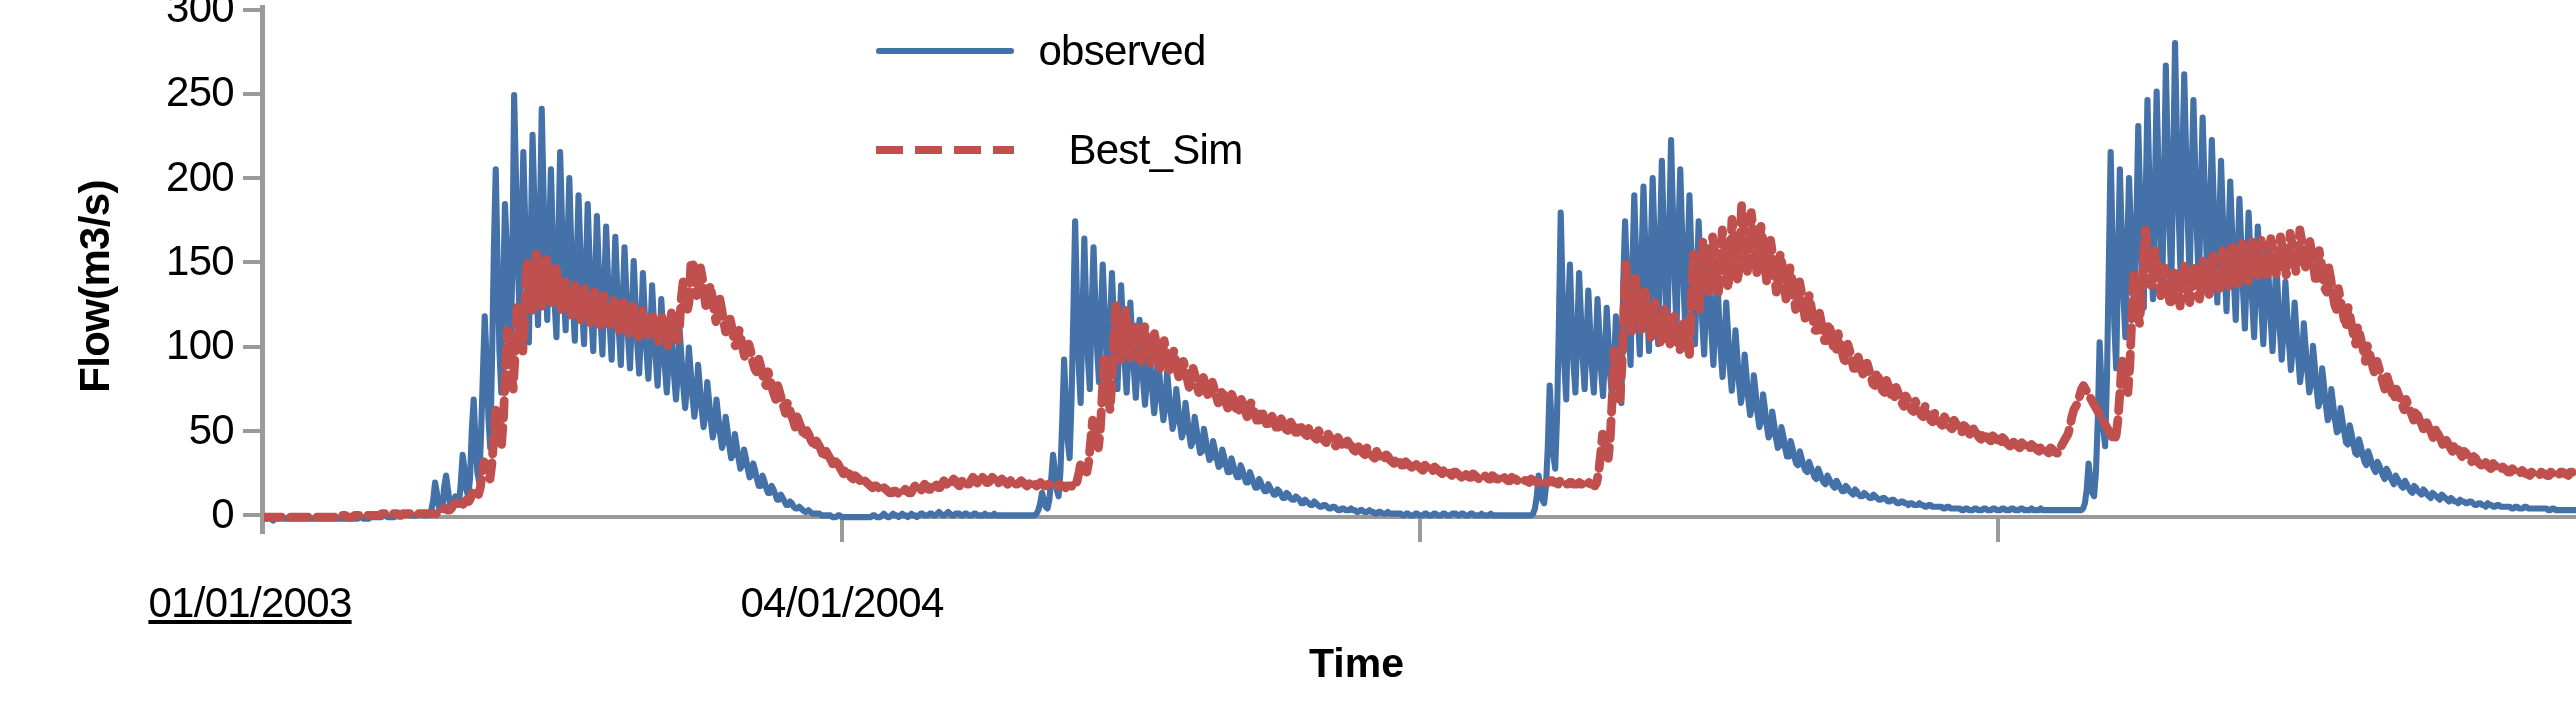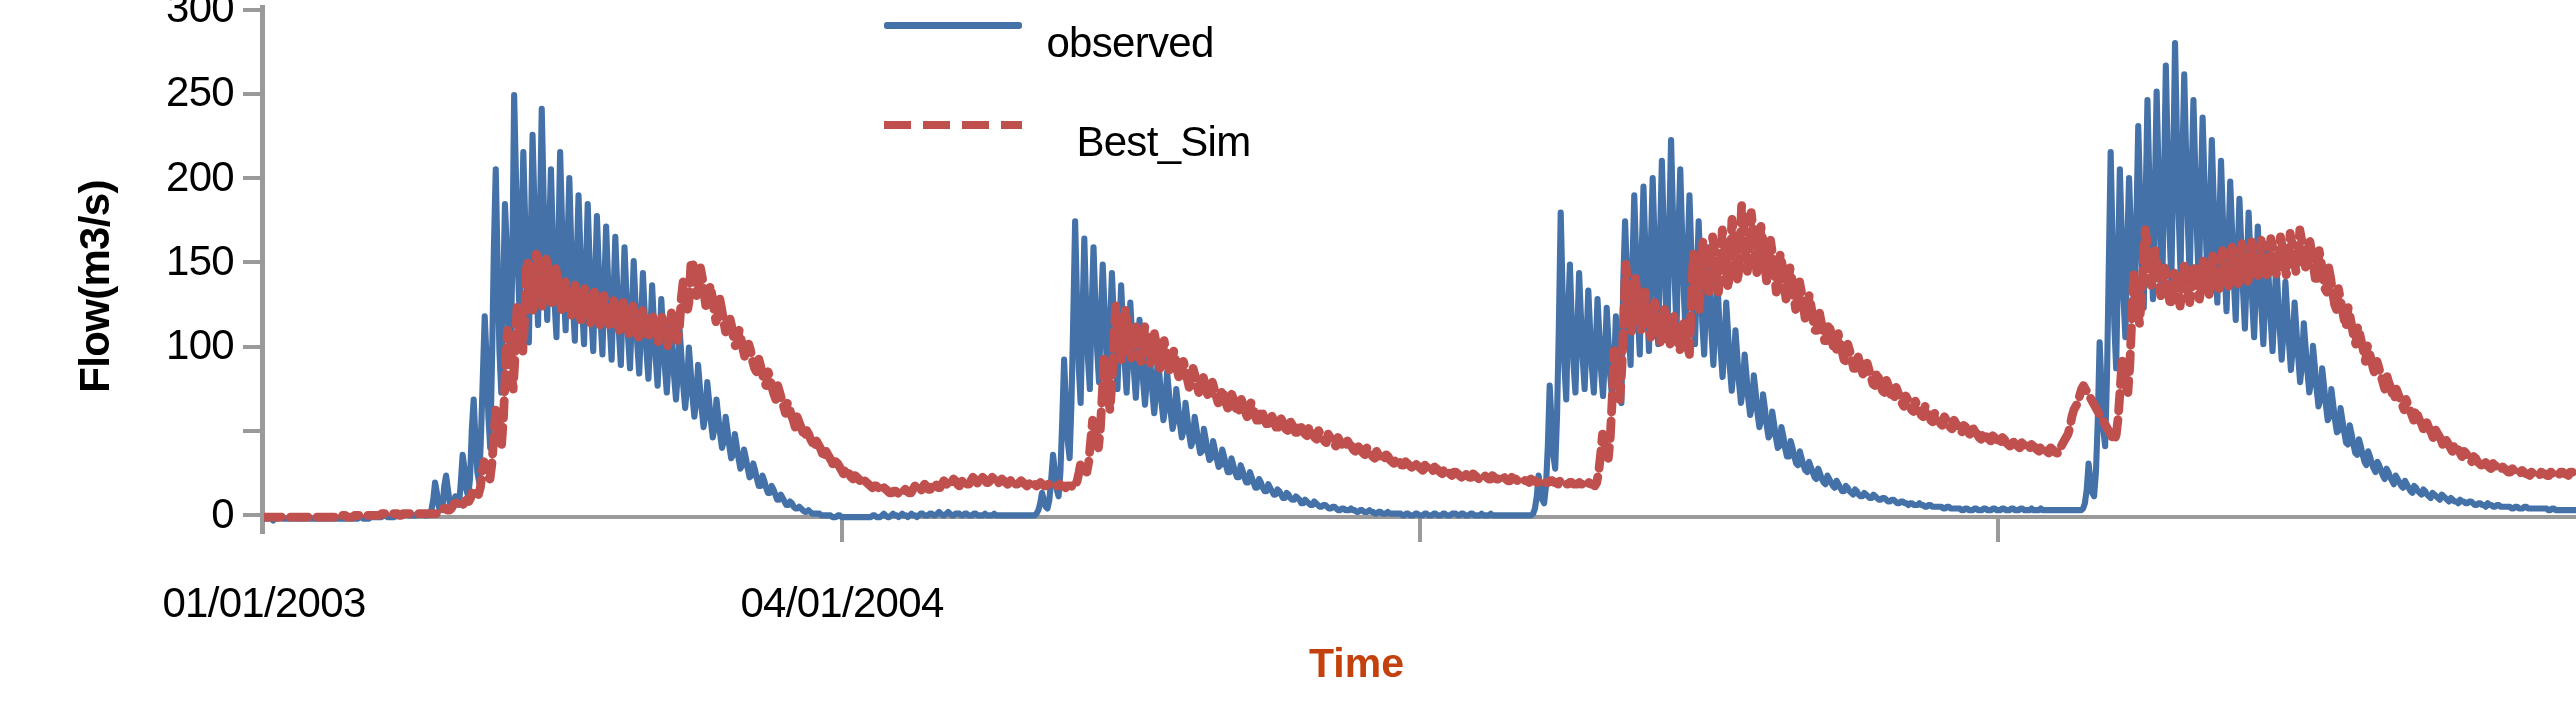--- a/index.html
+++ b/index.html
@@ -35,45 +35,46 @@
 
   
   #x-ticklabels{position:absolute;left:0;top:578px;width:2576px;height:61px;}
   #x-ticklabels .xtick{
     position:absolute;top:0;width:420px;text-align:center;
     font-size:42px;color:#000;line-height:50px;letter-spacing:-0.7px;
   }
   
   #x-axis-title{
     position:absolute;left:1153px;top:640px;width:407px;text-align:center;
-    font-size:41px;font-weight:bold;color:#c2410c;letter-spacing:0px;
+    font-size:41px;font-weight:bold;color:#000000;letter-spacing:0px;
   }
 
   
   #legend{position:absolute;left:868px;top:22px;width:515px;height:156px;}
-  .legend-row{position:absolute;left:16px;height:58px;display:flex;}
+  .legend-row{position:absolute;left:8px;height:58px;display:flex;align-items:center;}
   .legend-row.r0{top:0;}
   .legend-row.r1{top:99px;gap:30px;}
   .legend-swatch{width:138px;height:6.8px;margin-right:24.4px;flex:0 0 auto;border-radius:2.7px;}
   .legend-swatch.dashed{
     height:7.5px;background:none;border-radius:0;
     background-image:linear-gradient(to right,currentColor 0 27px,transparent 27px 39px);
     background-size:39px 7.5px;background-repeat:repeat-x;
   }
   .legend-label{font-size:42px;color:#000;line-height:42px;white-space:nowrap;letter-spacing:-0.7px;}
 </style>
 </head>
 <body>
 
 <div id="chart-root">
 
   <div id="y-axis-title">Flow(m3/s)</div>
 
   <div id="y-ticklabels">
       <div class="ytick" style="top: 493px;">0</div>
+      <div class="ytick" style="top: 409px;">50</div>
       <div class="ytick" style="top: 324px;">100</div>
       <div class="ytick" style="top: 240px;">150</div>
       <div class="ytick" style="top: 156px;">200</div>
       <div class="ytick" style="top: 71px;">250</div>
       <div class="ytick" style="top: -13px;">300</div>
     </div>
 
   <div id="axis-layer">
     <div id="y-axis-line"></div>
     <div id="x-axis-line"></div>
@@ -90,21 +91,21 @@
     </div>
 
   <div id="plot-area">
     <svg id="plot-svg" viewBox="0 0 3409 766" preserveAspectRatio="none">
       <path id="series-observed" fill="none" stroke="#4472A8" stroke-width="9" stroke-linejoin="round" stroke-linecap="round" d="M0.00 758.34L2.71 758.34L5.42 758.34L8.14 758.34L10.85 758.34L13.56 760.89L16.27 758.34L18.98 758.34L21.70 758.34L24.41 755.79L27.12 758.34L29.83 758.34L32.54 758.34L35.26 758.34L37.97 758.34L40.68 758.34L43.39 758.34L46.10 758.34L48.82 758.34L51.53 758.34L54.24 758.34L56.95 758.34L59.66 758.34L62.38 758.34L65.09 758.34L67.80 758.34L70.51 758.34L73.22 758.34L75.94 758.34L78.65 758.34L81.36 758.34L84.07 758.34L86.78 758.34L89.50 758.34L92.21 758.34L94.92 758.34L97.63 758.34L100.34 758.34L103.06 758.34L105.77 758.34L108.48 758.34L111.19 758.34L113.90 758.34L116.62 758.34L119.33 758.34L122.04 758.34L124.75 758.34L127.46 758.34L130.18 758.34L132.89 758.34L135.60 758.34L138.31 758.34L141.02 755.79L143.74 755.79L146.45 758.34L149.16 758.34L151.87 758.34L154.58 758.34L157.30 755.79L160.01 755.79L162.72 755.79L165.43 755.79L168.14 755.79L170.86 755.79L173.57 755.79L176.28 753.23L178.99 753.23L181.70 755.79L184.42 755.79L187.13 755.79L189.84 755.79L192.55 755.79L195.26 753.23L197.98 753.23L200.69 753.23L203.40 753.23L206.11 753.23L208.82 750.68L211.54 750.68L214.25 753.23L216.96 753.23L219.67 753.23L222.39 753.23L225.10 753.23L227.81 750.68L230.52 750.68L233.23 750.68L235.95 753.23L238.66 753.23L241.37 753.23L244.08 750.68L246.79 745.57L249.51 730.25L252.22 704.72L254.93 720.04L257.64 740.47L260.35 745.57L263.07 743.02L265.78 709.83L268.49 694.51L271.20 714.93L273.91 735.36L276.63 743.02L279.34 740.47L282.05 725.15L284.76 730.25L287.47 737.91L290.19 704.72L292.90 663.87L295.61 684.29L298.32 714.93L301.03 725.15L303.75 699.61L306.46 625.57L309.17 582.16L311.88 643.44L314.59 689.40L317.31 704.72L320.02 633.23L322.73 546.41L325.44 459.60L328.15 520.88L330.87 607.69L333.58 653.65L336.29 520.88L339.00 357.47L341.71 242.57L344.43 383.00L347.14 510.67L349.85 571.95L352.56 434.07L355.27 293.63L357.99 357.47L360.70 464.71L363.41 531.09L366.12 383.00L368.83 132.77L371.55 255.33L374.26 383.00L376.97 459.60L379.68 331.93L382.39 217.03L385.11 319.17L387.82 434.07L390.53 497.90L393.24 357.47L395.95 191.50L398.67 293.63L401.38 408.53L404.09 472.37L406.80 319.17L409.51 153.20L412.23 280.87L414.94 395.77L417.65 464.71L420.36 344.70L423.07 242.57L425.79 344.70L428.50 439.17L431.21 490.24L433.92 357.47L436.63 217.03L439.35 319.17L442.06 421.30L444.77 480.03L447.48 357.47L450.19 255.33L452.91 352.36L455.62 444.28L458.33 495.35L461.04 383.00L463.75 280.87L466.47 362.57L469.18 449.39L471.89 500.45L474.60 395.77L477.31 293.63L480.03 377.89L482.74 459.60L485.45 510.67L488.16 408.53L490.87 311.51L493.59 388.11L496.30 464.71L499.01 515.77L501.72 418.75L504.43 326.83L507.15 400.87L509.86 474.92L512.57 523.43L515.28 434.07L517.99 342.15L520.71 413.64L523.42 485.13L526.13 531.09L528.84 444.28L531.55 357.47L534.27 423.85L536.98 492.79L539.69 536.20L542.40 459.60L545.11 377.89L547.83 439.17L550.54 503.01L553.25 543.86L555.96 474.92L558.67 395.77L561.39 454.49L564.10 513.22L566.81 551.52L569.52 490.24L572.23 413.64L574.95 469.81L577.66 523.43L580.37 561.73L583.08 505.56L585.79 434.07L588.51 485.13L591.22 536.20L593.93 571.95L596.64 523.43L599.35 454.49L602.07 500.45L604.78 548.97L607.49 582.16L610.20 541.31L612.91 480.03L615.63 520.88L618.34 564.29L621.05 594.93L623.76 561.73L626.47 505.56L629.19 541.31L631.90 579.61L634.61 607.69L637.32 582.16L640.04 531.09L642.75 564.29L645.46 597.48L648.17 623.01L650.88 602.59L653.60 556.63L656.31 584.71L659.02 615.35L661.73 638.33L664.44 623.01L667.16 582.16L669.87 607.69L672.58 633.23L675.29 653.65L678.00 643.44L680.72 607.69L683.43 628.12L686.14 651.10L688.85 668.97L691.56 663.87L694.28 633.23L696.99 651.10L699.70 668.97L702.41 684.29L705.12 679.19L707.84 656.21L710.55 668.97L713.26 684.29L715.97 697.06L718.68 694.51L721.40 676.63L724.11 686.85L726.82 699.61L729.53 709.83L732.24 709.83L734.96 694.51L737.67 702.17L740.38 712.38L743.09 720.04L745.80 720.04L748.52 709.83L751.23 714.93L753.94 722.59L756.65 730.25L759.36 730.25L762.08 722.59L764.79 727.70L767.50 732.81L770.21 737.91L772.92 737.91L775.64 732.81L778.35 735.36L781.06 740.47L783.77 743.02L786.48 743.02L789.20 740.47L791.91 743.02L794.62 745.57L797.33 748.13L800.04 748.13L802.76 745.57L805.47 748.13L808.18 750.68L810.89 750.68L813.60 750.68L816.32 750.68L819.03 750.68L821.74 753.23L824.45 753.23L827.16 753.23L829.88 753.23L832.59 753.23L835.30 753.23L838.01 755.79L840.72 755.79L843.44 755.79L846.15 753.23L848.86 753.23L851.57 755.79L854.28 755.79L857.00 755.79L859.71 755.79L862.42 755.79L865.13 755.79L867.84 755.79L870.56 755.79L873.27 755.79L875.98 755.79L878.69 755.79L881.40 755.79L884.12 755.79L886.83 755.79L889.54 755.79L892.25 755.79L894.96 755.79L897.68 753.23L900.39 753.23L903.10 755.79L905.81 755.79L908.52 755.79L911.24 753.23L913.95 750.68L916.66 753.23L919.37 755.79L922.08 755.79L924.80 753.23L927.51 750.68L930.22 753.23L932.93 753.23L935.64 755.79L938.36 753.23L941.07 750.68L943.78 753.23L946.49 753.23L949.20 755.79L951.92 753.23L954.63 750.68L957.34 753.23L960.05 753.23L962.76 755.79L965.48 753.23L968.19 750.68L970.90 750.68L973.61 753.23L976.32 753.23L979.04 753.23L981.75 750.68L984.46 750.68L987.17 753.23L989.88 753.23L992.60 750.68L995.31 748.13L998.02 750.68L1000.73 753.23L1003.44 753.23L1006.16 750.68L1008.87 748.13L1011.58 750.68L1014.29 753.23L1017.00 753.23L1019.72 750.68L1022.43 750.68L1025.14 750.68L1027.85 753.23L1030.56 753.23L1033.28 750.68L1035.99 750.68L1038.70 753.23L1041.41 753.23L1044.12 753.23L1046.84 750.68L1049.55 750.68L1052.26 753.23L1054.97 753.23L1057.68 753.23L1060.40 753.23L1063.11 750.68L1065.82 753.23L1068.53 753.23L1071.25 753.23L1073.96 753.23L1076.67 750.68L1079.38 753.23L1082.09 753.23L1084.81 753.23L1087.52 753.23L1090.23 753.23L1092.94 753.23L1095.65 753.23L1098.37 753.23L1101.08 753.23L1103.79 753.23L1106.50 753.23L1109.21 753.23L1111.93 753.23L1114.64 753.23L1117.35 753.23L1120.06 753.23L1122.77 753.23L1125.49 753.23L1128.20 753.23L1130.91 753.23L1133.62 753.23L1136.33 753.23L1139.05 750.68L1141.76 745.57L1144.47 735.36L1147.18 720.04L1149.89 730.25L1152.61 740.47L1155.32 743.02L1158.03 730.25L1160.74 699.61L1163.45 663.87L1166.17 689.40L1168.88 714.93L1171.59 725.15L1174.30 689.40L1177.01 612.80L1179.73 523.43L1182.44 587.27L1185.15 643.44L1187.86 668.97L1190.57 587.27L1193.29 459.60L1196.00 319.17L1198.71 434.07L1201.42 536.20L1204.13 587.27L1206.85 459.60L1209.56 344.70L1212.27 446.83L1214.98 523.43L1217.69 566.84L1220.41 446.83L1223.12 357.47L1225.83 439.17L1228.54 510.67L1231.25 556.63L1233.97 459.60L1236.68 383.00L1239.39 449.39L1242.10 515.77L1244.81 561.73L1247.53 472.37L1250.24 395.77L1252.95 459.60L1255.66 523.43L1258.37 566.84L1261.09 490.24L1263.80 413.64L1266.51 472.37L1269.22 531.09L1271.93 571.95L1274.65 510.67L1277.36 439.17L1280.07 490.24L1282.78 541.31L1285.49 579.61L1288.21 531.09L1290.92 464.71L1293.63 510.67L1296.34 556.63L1299.05 589.82L1301.77 551.52L1304.48 490.24L1307.19 531.09L1309.90 571.95L1312.61 602.59L1315.33 571.95L1318.04 515.77L1320.75 551.52L1323.46 587.27L1326.17 612.80L1328.89 592.37L1331.60 541.31L1334.31 571.95L1337.02 602.59L1339.73 625.57L1342.45 612.80L1345.16 566.84L1347.87 592.37L1350.58 617.91L1353.29 638.33L1356.01 628.12L1358.72 587.27L1361.43 610.25L1364.14 633.23L1366.85 651.10L1369.57 643.44L1372.28 607.69L1374.99 625.57L1377.70 645.99L1380.41 661.31L1383.13 658.76L1385.84 625.57L1388.55 640.89L1391.26 658.76L1393.97 671.53L1396.69 668.97L1399.40 643.44L1402.11 656.21L1404.82 668.97L1407.53 681.74L1410.25 679.19L1412.96 656.21L1415.67 666.42L1418.38 679.19L1421.09 689.40L1423.81 689.40L1426.52 668.97L1429.23 679.19L1431.94 689.40L1434.65 697.06L1437.37 697.06L1440.08 679.19L1442.79 686.85L1445.50 697.06L1448.21 704.72L1450.93 704.72L1453.64 689.40L1456.35 697.06L1459.06 704.72L1461.77 712.38L1464.49 712.38L1467.20 699.61L1469.91 704.72L1472.62 712.38L1475.33 717.49L1478.05 717.49L1480.76 707.27L1483.47 712.38L1486.18 717.49L1488.89 722.59L1491.61 722.59L1494.32 714.93L1497.03 717.49L1499.74 722.59L1502.46 727.70L1505.17 727.70L1507.88 720.04L1510.59 722.59L1513.30 727.70L1516.02 730.25L1518.73 730.25L1521.44 725.15L1524.15 727.70L1526.86 730.25L1529.58 735.36L1532.29 735.36L1535.00 730.25L1537.71 732.81L1540.42 735.36L1543.14 737.91L1545.85 737.91L1548.56 732.81L1551.27 735.36L1553.98 737.91L1556.70 740.47L1559.41 740.47L1562.12 737.91L1564.83 737.91L1567.54 740.47L1570.26 743.02L1572.97 743.02L1575.68 740.47L1578.39 740.47L1581.10 743.02L1583.82 745.57L1586.53 745.57L1589.24 743.02L1591.95 743.02L1594.66 745.57L1597.38 745.57L1600.09 745.57L1602.80 743.02L1605.51 745.57L1608.22 745.57L1610.94 748.13L1613.65 748.13L1616.36 745.57L1619.07 745.57L1621.78 748.13L1624.50 748.13L1627.21 748.13L1629.92 745.57L1632.63 748.13L1635.34 748.13L1638.06 750.68L1640.77 750.68L1643.48 748.13L1646.19 748.13L1648.90 750.68L1651.62 750.68L1654.33 750.68L1657.04 748.13L1659.75 750.68L1662.46 750.68L1665.18 750.68L1667.89 750.68L1670.60 750.68L1673.31 750.68L1676.02 750.68L1678.74 753.23L1681.45 753.23L1684.16 750.68L1686.87 750.68L1689.58 753.23L1692.30 753.23L1695.01 753.23L1697.72 750.68L1700.43 750.68L1703.14 753.23L1705.86 753.23L1708.57 753.23L1711.28 750.68L1713.99 750.68L1716.70 753.23L1719.42 753.23L1722.13 753.23L1724.84 750.68L1727.55 750.68L1730.26 753.23L1732.98 753.23L1735.69 753.23L1738.40 750.68L1741.11 750.68L1743.82 753.23L1746.54 753.23L1749.25 753.23L1751.96 750.68L1754.67 750.68L1757.38 750.68L1760.10 753.23L1762.81 753.23L1765.52 750.68L1768.23 750.68L1770.94 753.23L1773.66 753.23L1776.37 753.23L1779.08 750.68L1781.79 750.68L1784.50 753.23L1787.22 753.23L1789.93 753.23L1792.64 753.23L1795.35 750.68L1798.06 753.23L1800.78 753.23L1803.49 753.23L1806.20 753.23L1808.91 750.68L1811.62 753.23L1814.34 753.23L1817.05 753.23L1819.76 753.23L1822.47 753.23L1825.18 753.23L1827.90 753.23L1830.61 753.23L1833.32 753.23L1836.03 753.23L1838.74 753.23L1841.46 753.23L1844.17 753.23L1846.88 753.23L1849.59 753.23L1852.30 753.23L1855.02 753.23L1857.73 753.23L1860.44 753.23L1863.15 753.23L1865.86 753.23L1868.58 753.23L1871.29 750.68L1874.00 743.02L1876.71 725.15L1879.42 694.51L1882.14 714.93L1884.85 730.25L1887.56 735.36L1890.27 709.83L1892.98 651.10L1895.70 561.73L1898.41 612.80L1901.12 663.87L1903.83 684.29L1906.54 607.69L1909.26 472.37L1911.97 306.40L1914.68 421.30L1917.39 531.09L1920.11 582.16L1922.82 459.60L1925.53 383.00L1928.24 464.71L1930.95 531.09L1933.67 571.95L1936.38 485.13L1939.09 395.77L1941.80 459.60L1944.51 523.43L1947.23 566.84L1949.94 497.90L1952.65 421.30L1955.36 480.03L1958.07 536.20L1960.79 571.95L1963.50 510.67L1966.21 434.07L1968.92 485.13L1971.63 541.31L1974.35 577.05L1977.06 523.43L1979.77 446.83L1982.48 497.90L1985.19 548.97L1987.91 582.16L1990.62 536.20L1993.33 459.60L1996.04 505.56L1998.75 554.07L2001.47 587.27L2004.18 408.53L2006.89 319.17L2009.60 395.77L2012.31 480.03L2015.03 531.09L2017.74 383.00L2020.45 280.87L2023.16 370.23L2025.87 459.60L2028.59 515.77L2031.30 370.23L2034.01 268.10L2036.72 357.47L2039.43 446.83L2042.15 510.67L2044.86 357.47L2047.57 255.33L2050.28 344.70L2052.99 439.17L2055.71 500.45L2058.42 344.70L2061.13 229.80L2063.84 331.93L2066.55 428.96L2069.27 495.35L2071.98 331.93L2074.69 199.16L2077.40 306.40L2080.11 408.53L2082.83 480.03L2085.54 337.04L2088.25 242.57L2090.96 337.04L2093.67 428.96L2096.39 490.24L2099.10 370.23L2101.81 280.87L2104.52 362.57L2107.23 446.83L2109.95 500.45L2112.66 408.53L2115.37 319.17L2118.08 393.21L2120.79 469.81L2123.51 515.77L2126.22 439.17L2128.93 357.47L2131.64 421.30L2134.35 485.13L2137.07 531.09L2139.78 472.37L2142.49 395.77L2145.20 454.49L2147.91 510.67L2150.63 548.97L2153.34 505.56L2156.05 439.17L2158.76 485.13L2161.47 536.20L2164.19 569.39L2166.90 536.20L2169.61 480.03L2172.32 518.33L2175.03 559.18L2177.75 587.27L2180.46 566.84L2183.17 515.77L2185.88 546.41L2188.59 582.16L2191.31 605.14L2194.02 592.37L2196.73 546.41L2199.44 571.95L2202.15 602.59L2204.87 623.01L2207.58 612.80L2210.29 574.50L2213.00 594.93L2215.71 620.46L2218.43 638.33L2221.14 633.23L2223.85 600.03L2226.56 617.91L2229.27 638.33L2231.99 653.65L2234.70 651.10L2237.41 623.01L2240.12 635.78L2242.83 653.65L2245.55 666.42L2248.26 666.42L2250.97 643.44L2253.68 653.65L2256.39 666.42L2259.11 676.63L2261.82 679.19L2264.53 658.76L2267.24 668.97L2269.95 679.19L2272.67 686.85L2275.38 689.40L2278.09 674.08L2280.80 681.74L2283.51 689.40L2286.23 697.06L2288.94 699.61L2291.65 684.29L2294.36 691.95L2297.07 699.61L2299.79 704.72L2302.50 707.27L2305.21 694.51L2307.92 699.61L2310.63 704.72L2313.35 709.83L2316.06 712.38L2318.77 702.17L2321.48 707.27L2324.19 712.38L2326.91 717.49L2329.62 717.49L2332.33 709.83L2335.04 712.38L2337.75 717.49L2340.47 720.04L2343.18 722.59L2345.89 714.93L2348.60 717.49L2351.32 722.59L2354.03 725.15L2356.74 725.15L2359.45 720.04L2362.16 722.59L2364.88 725.15L2367.59 727.70L2370.30 727.70L2373.01 722.59L2375.72 725.15L2378.44 727.70L2381.15 730.25L2383.86 730.25L2386.57 727.70L2389.28 727.70L2392.00 730.25L2394.71 732.81L2397.42 732.81L2400.13 730.25L2402.84 730.25L2405.56 732.81L2408.27 735.36L2410.98 735.36L2413.69 732.81L2416.40 732.81L2419.12 735.36L2421.83 735.36L2424.54 737.91L2427.25 735.36L2429.96 735.36L2432.68 737.91L2435.39 737.91L2438.10 737.91L2440.81 735.36L2443.52 737.91L2446.24 737.91L2448.95 740.47L2451.66 740.47L2454.37 737.91L2457.08 737.91L2459.80 740.47L2462.51 740.47L2465.22 740.47L2467.93 740.47L2470.64 740.47L2473.36 740.47L2476.07 743.02L2478.78 743.02L2481.49 740.47L2484.20 740.47L2486.92 743.02L2489.63 743.02L2492.34 743.02L2495.05 743.02L2497.76 743.02L2500.48 743.02L2503.19 745.57L2505.90 745.57L2508.61 743.02L2511.32 743.02L2514.04 745.57L2516.75 745.57L2519.46 745.57L2522.17 743.02L2524.88 743.02L2527.60 745.57L2530.31 745.57L2533.02 745.57L2535.73 743.02L2538.44 743.02L2541.16 745.57L2543.87 745.57L2546.58 745.57L2549.29 743.02L2552.00 743.02L2554.72 745.57L2557.43 745.57L2560.14 745.57L2562.85 743.02L2565.56 743.02L2568.28 745.57L2570.99 745.57L2573.70 745.57L2576.41 743.02L2579.12 743.02L2581.84 745.57L2584.55 745.57L2587.26 745.57L2589.97 743.02L2592.68 743.02L2595.40 745.57L2598.11 745.57L2600.82 745.57L2603.53 745.57L2606.24 743.02L2608.96 745.57L2611.67 745.57L2614.38 745.57L2617.09 745.57L2619.80 743.02L2622.52 745.57L2625.23 745.57L2627.94 745.57L2630.65 745.57L2633.36 745.57L2636.08 745.57L2638.79 745.57L2641.50 745.57L2644.21 745.57L2646.92 745.57L2649.64 745.57L2652.35 745.57L2655.06 745.57L2657.77 745.57L2660.48 745.57L2663.20 745.57L2665.91 745.57L2668.62 745.57L2671.33 745.57L2674.04 745.57L2676.76 745.57L2679.47 745.57L2682.18 743.02L2684.89 735.36L2687.60 714.93L2690.32 676.63L2693.03 702.17L2695.74 720.04L2698.45 725.15L2701.16 689.40L2703.88 612.80L2706.59 497.90L2709.30 561.73L2712.01 625.57L2714.72 651.10L2717.44 548.97L2720.15 383.00L2722.86 217.03L2725.57 344.70L2728.28 472.37L2731.00 536.20L2733.71 383.00L2736.42 242.57L2739.13 337.04L2741.84 434.07L2744.56 490.24L2747.27 357.47L2749.98 255.33L2752.69 331.93L2755.40 408.53L2758.12 459.60L2760.83 319.17L2763.54 178.73L2766.25 280.87L2768.96 383.00L2771.68 446.83L2774.39 293.63L2777.10 140.43L2779.81 255.33L2782.53 362.57L2785.24 434.07L2787.95 280.87L2790.66 127.67L2793.37 242.57L2796.09 352.36L2798.80 423.85L2801.51 268.10L2804.22 89.37L2806.93 217.03L2809.65 331.93L2812.36 408.53L2815.07 242.57L2817.78 56.17L2820.49 191.50L2823.21 311.51L2825.92 395.77L2828.63 229.80L2831.34 102.13L2834.05 217.03L2836.77 326.83L2839.48 403.43L2842.19 255.33L2844.90 140.43L2847.61 242.57L2850.33 344.70L2853.04 413.64L2855.75 280.87L2858.46 165.97L2861.17 260.44L2863.89 357.47L2866.60 423.85L2869.31 306.40L2872.02 199.16L2874.73 285.97L2877.45 377.89L2880.16 439.17L2882.87 331.93L2885.58 229.80L2888.29 311.51L2891.01 393.21L2893.72 451.94L2896.43 357.47L2899.14 260.44L2901.85 331.93L2904.57 408.53L2907.28 464.71L2909.99 377.89L2912.70 285.97L2915.41 352.36L2918.13 423.85L2920.84 477.47L2923.55 395.77L2926.26 306.40L2928.97 370.23L2931.69 439.17L2934.40 490.24L2937.11 413.64L2939.82 326.83L2942.53 388.11L2945.25 449.39L2947.96 500.45L2950.67 434.07L2953.38 352.36L2956.09 408.53L2958.81 464.71L2961.52 510.67L2964.23 454.49L2966.94 377.89L2969.65 428.96L2972.37 480.03L2975.08 523.43L2977.79 480.03L2980.50 408.53L2983.21 454.49L2985.93 500.45L2988.64 538.75L2991.35 505.56L2994.06 439.17L2996.77 480.03L2999.49 520.88L3002.20 556.63L3004.91 531.09L3007.62 469.81L3010.33 505.56L3013.05 541.31L3015.76 571.95L3018.47 556.63L3021.18 503.01L3023.89 533.65L3026.61 566.84L3029.32 592.37L3032.03 582.16L3034.74 536.20L3037.45 561.73L3040.17 589.82L3042.88 612.80L3045.59 607.69L3048.30 566.84L3051.01 589.82L3053.73 612.80L3056.44 630.67L3059.15 628.12L3061.86 594.93L3064.57 612.80L3067.29 630.67L3070.00 645.99L3072.71 648.55L3075.42 620.46L3078.13 633.23L3080.85 648.55L3083.56 661.31L3086.27 663.87L3088.98 640.89L3091.69 651.10L3094.41 663.87L3097.12 674.08L3099.83 679.19L3102.54 658.76L3105.25 666.42L3107.97 676.63L3110.68 684.29L3113.39 689.40L3116.10 674.08L3118.81 679.19L3121.53 686.85L3124.24 694.51L3126.95 699.61L3129.66 684.29L3132.37 689.40L3135.09 697.06L3137.80 702.17L3140.51 707.27L3143.22 694.51L3145.93 699.61L3148.65 704.72L3151.36 709.83L3154.07 712.38L3156.78 702.17L3159.49 707.27L3162.21 712.38L3164.92 717.49L3167.63 720.04L3170.34 709.83L3173.05 712.38L3175.77 717.49L3178.48 720.04L3181.19 722.59L3183.90 714.93L3186.61 717.49L3189.33 722.59L3192.04 725.15L3194.75 727.70L3197.46 720.04L3200.18 722.59L3202.89 725.15L3205.60 727.70L3208.31 730.25L3211.02 722.59L3213.74 725.15L3216.45 727.70L3219.16 730.25L3221.87 732.81L3224.58 727.70L3227.30 730.25L3230.01 732.81L3232.72 732.81L3235.43 735.36L3238.14 730.25L3240.86 732.81L3243.57 732.81L3246.28 735.36L3248.99 735.36L3251.70 732.81L3254.42 732.81L3257.13 735.36L3259.84 737.91L3262.55 737.91L3265.26 735.36L3267.98 735.36L3270.69 737.91L3273.40 737.91L3276.11 740.47L3278.82 735.36L3281.54 737.91L3284.25 737.91L3286.96 740.47L3289.67 740.47L3292.38 737.91L3295.10 737.91L3297.81 740.47L3300.52 740.47L3303.23 740.47L3305.94 740.47L3308.66 740.47L3311.37 740.47L3314.08 743.02L3316.79 743.02L3319.50 740.47L3322.22 740.47L3324.93 743.02L3327.64 743.02L3330.35 743.02L3333.06 740.47L3335.78 740.47L3338.49 743.02L3341.20 743.02L3343.91 743.02L3346.62 743.02L3349.34 743.02L3352.05 743.02L3354.76 743.02L3357.47 743.02L3360.18 743.02L3362.90 743.02L3365.61 743.02L3368.32 745.57L3371.03 745.57L3373.74 743.02L3376.46 743.02L3379.17 745.57L3381.88 745.57L3384.59 745.57L3387.30 745.57L3390.02 745.57L3392.73 745.57L3395.44 745.57L3398.15 745.57L3400.86 745.57L3403.58 745.57L3406.29 745.57L3409.00 745.57"></path>
       <path id="series-bestsim" fill="none" stroke="#C0504D" stroke-width="13" stroke-linejoin="round" stroke-linecap="round" stroke-dasharray="26 13" d="M0.00 755.79L2.85 755.79L5.70 755.79L8.54 755.79L11.39 755.79L14.24 755.79L17.09 755.79L19.94 755.79L22.78 755.79L25.63 755.79L28.48 755.79L31.33 755.79L34.18 755.79L37.02 755.79L39.87 755.79L42.72 755.79L45.57 755.79L48.42 755.79L51.26 755.79L54.11 755.79L56.96 755.79L59.81 755.79L62.65 755.79L65.50 755.79L68.35 755.79L71.20 755.79L74.05 755.79L76.89 755.79L79.74 755.79L82.59 755.79L85.44 755.79L88.29 755.79L91.13 755.79L93.98 755.79L96.83 755.79L99.68 755.79L102.53 755.79L105.37 755.79L108.22 755.79L111.07 755.79L113.92 753.23L116.77 753.23L119.61 753.23L122.46 755.79L125.31 755.79L128.16 755.79L131.01 755.79L133.85 753.23L136.70 753.23L139.55 753.23L142.40 753.23L145.25 753.23L148.09 753.23L150.94 753.23L153.79 753.23L156.64 753.23L159.49 753.23L162.33 753.23L165.18 753.23L168.03 753.23L170.88 753.23L173.73 750.68L176.57 750.68L179.42 750.68L182.27 750.68L185.12 750.68L187.96 750.68L190.81 750.68L193.66 750.68L196.51 750.68L199.36 753.23L202.20 753.23L205.05 750.68L207.90 750.68L210.75 750.68L213.60 750.68L216.44 750.68L219.29 750.68L222.14 750.68L224.99 750.68L227.84 750.68L230.68 750.68L233.53 750.68L236.38 750.68L239.23 750.68L242.08 750.68L244.92 750.68L247.77 750.68L250.62 750.68L253.47 750.68L256.32 750.68L259.16 748.13L262.01 745.57L264.86 743.02L267.71 743.02L270.56 745.57L273.40 745.57L276.25 743.02L279.10 737.91L281.95 735.36L284.80 735.36L287.64 737.91L290.49 740.47L293.34 737.91L296.19 732.81L299.04 730.25L301.88 732.81L304.73 727.70L307.58 717.49L310.43 714.93L313.27 720.04L316.12 722.59L318.97 712.38L321.82 689.40L324.67 674.08L327.51 681.74L330.36 694.51L333.21 699.61L336.06 676.63L338.91 638.33L341.75 597.48L344.60 607.69L347.45 633.23L350.30 648.55L353.15 607.69L355.99 541.31L358.84 480.03L361.69 500.45L364.54 541.31L367.39 566.84L370.23 515.77L373.08 444.28L375.93 444.28L378.78 480.03L381.63 510.67L384.47 459.60L387.32 377.89L390.17 383.00L393.02 423.85L395.87 454.49L398.71 418.75L401.56 367.68L404.41 383.00L407.26 418.75L410.11 444.28L412.95 413.64L415.80 372.79L418.65 388.11L421.50 418.75L424.35 439.17L427.19 418.75L430.04 388.11L432.89 403.43L435.74 428.96L438.58 449.39L441.43 434.07L444.28 408.53L447.13 423.85L449.98 444.28L452.82 459.60L455.67 439.17L458.52 413.64L461.37 428.96L464.22 449.39L467.06 464.71L469.91 444.28L472.76 418.75L475.61 434.07L478.46 454.49L481.30 469.81L484.15 449.39L487.00 423.85L489.85 439.17L492.70 459.60L495.54 472.37L498.39 454.49L501.24 428.96L504.09 444.28L506.94 462.15L509.78 477.47L512.63 459.60L515.48 434.07L518.33 449.39L521.18 467.26L524.02 480.03L526.87 464.71L529.72 439.17L532.57 454.49L535.42 469.81L538.26 485.13L541.11 469.81L543.96 444.28L546.81 459.60L549.65 474.92L552.50 490.24L555.35 474.92L558.20 449.39L561.05 464.71L563.89 480.03L566.74 492.79L569.59 480.03L572.44 454.49L575.29 469.81L578.13 485.13L580.98 497.90L583.83 485.13L586.68 459.60L589.53 474.92L592.37 490.24L595.22 503.01L598.07 485.13L600.92 454.49L603.77 464.71L606.61 480.03L609.46 495.35L612.31 480.03L615.16 434.07L618.01 408.53L620.85 428.96L623.70 454.49L626.55 439.17L629.40 383.00L632.25 377.89L635.09 403.43L637.94 428.96L640.79 418.75L643.64 388.11L646.49 403.43L649.33 428.96L652.18 449.39L655.03 439.17L657.88 413.64L660.73 428.96L663.57 449.39L666.42 467.26L669.27 459.60L672.12 434.07L674.96 449.39L677.81 467.26L680.66 482.58L683.51 480.03L686.36 459.60L689.20 472.37L692.05 490.24L694.90 503.01L697.75 500.45L700.60 480.03L703.44 492.79L706.29 508.11L709.14 520.88L711.99 520.88L714.84 500.45L717.68 510.67L720.53 525.99L723.38 536.20L726.23 541.31L729.08 520.88L731.92 531.09L734.77 543.86L737.62 556.63L740.47 561.73L743.32 541.31L746.16 551.52L749.01 564.29L751.86 574.50L754.71 582.16L757.56 561.73L760.40 571.95L763.25 582.16L766.10 592.37L768.95 602.59L771.80 587.27L774.64 594.93L777.49 605.14L780.34 612.80L783.19 623.01L786.04 607.69L788.88 615.35L791.73 623.01L794.58 630.67L797.43 638.33L800.27 628.12L803.12 633.23L805.97 640.89L808.82 645.99L811.67 653.65L814.51 643.44L817.36 648.55L820.21 653.65L823.06 661.31L825.91 668.97L828.75 658.76L831.60 663.87L834.45 668.97L837.30 674.08L840.15 681.74L842.99 674.08L845.84 676.63L848.69 681.74L851.54 686.85L854.39 691.95L857.23 684.29L860.08 689.40L862.93 691.95L865.78 697.06L868.63 699.61L871.47 694.51L874.32 697.06L877.17 699.61L880.02 704.72L882.87 707.27L885.71 702.17L888.56 704.72L891.41 707.27L894.26 709.83L897.11 712.38L899.95 709.83L902.80 709.83L905.65 712.38L908.50 714.93L911.35 717.49L914.19 712.38L917.04 714.93L919.89 717.49L922.74 720.04L925.58 720.04L928.43 717.49L931.28 717.49L934.13 720.04L936.98 722.59L939.82 722.59L942.67 717.49L945.52 714.93L948.37 717.49L951.22 720.04L954.06 720.04L956.91 714.93L959.76 709.83L962.61 712.38L965.46 717.49L968.30 717.49L971.15 712.38L974.00 707.27L976.85 709.83L979.70 714.93L982.54 714.93L985.39 709.83L988.24 704.72L991.09 707.27L993.94 712.38L996.78 712.38L999.63 707.27L1002.48 702.17L1005.33 704.72L1008.18 709.83L1011.02 709.83L1013.87 704.72L1016.72 699.61L1019.57 702.17L1022.42 707.27L1025.26 709.83L1028.11 704.72L1030.96 699.61L1033.81 702.17L1036.65 707.27L1039.50 707.27L1042.35 702.17L1045.20 697.06L1048.05 699.61L1050.89 704.72L1053.74 707.27L1056.59 702.17L1059.44 697.06L1062.29 699.61L1065.13 704.72L1067.98 704.72L1070.83 702.17L1073.68 697.06L1076.53 699.61L1079.37 704.72L1082.22 707.27L1085.07 702.17L1087.92 699.61L1090.77 702.17L1093.61 704.72L1096.46 707.27L1099.31 704.72L1102.16 699.61L1105.01 702.17L1107.85 707.27L1110.70 707.27L1113.55 704.72L1116.40 702.17L1119.25 704.72L1122.09 707.27L1124.94 709.83L1127.79 707.27L1130.64 702.17L1133.49 704.72L1136.33 707.27L1139.18 709.83L1142.03 707.27L1144.88 704.72L1147.73 707.27L1150.57 709.83L1153.42 709.83L1156.27 707.27L1159.12 707.27L1161.96 707.27L1164.81 709.83L1167.66 709.83L1170.51 709.83L1173.36 707.27L1176.20 709.83L1179.05 709.83L1181.90 712.38L1184.75 709.83L1187.60 709.83L1190.44 709.83L1193.29 712.38L1196.14 709.83L1198.99 702.17L1201.84 689.40L1204.68 674.08L1207.53 679.19L1210.38 686.85L1213.23 689.40L1216.08 674.08L1218.92 643.44L1221.77 612.80L1224.62 623.01L1227.47 643.44L1230.32 653.65L1233.16 625.57L1236.01 574.50L1238.86 520.88L1241.71 541.31L1244.56 577.05L1247.40 597.48L1250.25 556.63L1253.10 495.35L1255.95 444.28L1258.80 464.71L1261.64 500.45L1264.49 525.99L1267.34 490.24L1270.19 449.39L1273.04 469.81L1275.88 500.45L1278.73 520.88L1281.58 500.45L1284.43 469.81L1287.27 485.13L1290.12 510.67L1292.97 525.99L1295.82 505.56L1298.67 474.92L1301.51 490.24L1304.36 513.22L1307.21 528.54L1310.06 510.67L1312.91 485.13L1315.75 500.45L1318.60 520.88L1321.45 536.20L1324.30 520.88L1327.15 495.35L1329.99 510.67L1332.84 528.54L1335.69 543.86L1338.54 531.09L1341.39 510.67L1344.23 523.43L1347.08 541.31L1349.93 554.07L1352.78 546.41L1355.63 525.99L1358.47 536.20L1361.32 551.52L1364.17 564.29L1367.02 556.63L1369.87 536.20L1372.71 546.41L1375.56 561.73L1378.41 571.95L1381.26 566.84L1384.11 546.41L1386.95 556.63L1389.80 569.39L1392.65 579.61L1395.50 577.05L1398.35 556.63L1401.19 566.84L1404.04 577.05L1406.89 587.27L1409.74 584.71L1412.58 566.84L1415.43 577.05L1418.28 587.27L1421.13 594.93L1423.98 592.37L1426.82 574.50L1429.67 582.16L1432.52 592.37L1435.37 602.59L1438.22 597.48L1441.06 582.16L1443.91 589.82L1446.76 600.03L1449.61 607.69L1452.46 605.14L1455.30 587.27L1458.15 594.93L1461.00 605.14L1463.85 612.80L1466.70 612.80L1469.54 597.48L1472.39 602.59L1475.24 610.25L1478.09 617.91L1480.94 617.91L1483.78 602.59L1486.63 607.69L1489.48 615.35L1492.33 623.01L1495.18 623.01L1498.02 607.69L1500.87 612.80L1503.72 620.46L1506.57 625.57L1509.42 628.12L1512.26 612.80L1515.11 617.91L1517.96 623.01L1520.81 630.67L1523.65 630.67L1526.50 617.91L1529.35 623.01L1532.20 628.12L1535.05 633.23L1537.89 635.78L1540.74 623.01L1543.59 628.12L1546.44 633.23L1549.29 638.33L1552.13 640.89L1554.98 628.12L1557.83 633.23L1560.68 638.33L1563.53 643.44L1566.37 645.99L1569.22 633.23L1572.07 638.33L1574.92 643.44L1577.77 648.55L1580.61 651.10L1583.46 638.33L1586.31 643.44L1589.16 648.55L1592.01 651.10L1594.85 653.65L1597.70 643.44L1600.55 648.55L1603.40 651.10L1606.25 656.21L1609.09 658.76L1611.94 648.55L1614.79 653.65L1617.64 656.21L1620.49 661.31L1623.33 663.87L1626.18 653.65L1629.03 658.76L1631.88 661.31L1634.73 666.42L1637.57 668.97L1640.42 658.76L1643.27 663.87L1646.12 666.42L1648.96 671.53L1651.81 671.53L1654.66 663.87L1657.51 666.42L1660.36 671.53L1663.20 674.08L1666.05 676.63L1668.90 668.97L1671.75 671.53L1674.60 674.08L1677.44 679.19L1680.29 679.19L1683.14 674.08L1685.99 676.63L1688.84 679.19L1691.68 681.74L1694.53 684.29L1697.38 676.63L1700.23 679.19L1703.08 681.74L1705.92 684.29L1708.77 686.85L1711.62 679.19L1714.47 681.74L1717.32 684.29L1720.16 686.85L1723.01 689.40L1725.86 681.74L1728.71 684.29L1731.56 686.85L1734.40 689.40L1737.25 691.95L1740.10 684.29L1742.95 686.85L1745.80 689.40L1748.64 691.95L1751.49 694.51L1754.34 689.40L1757.19 689.40L1760.04 691.95L1762.88 694.51L1765.73 697.06L1768.58 689.40L1771.43 691.95L1774.27 694.51L1777.12 697.06L1779.97 697.06L1782.82 691.95L1785.67 694.51L1788.51 697.06L1791.36 699.61L1794.21 699.61L1797.06 694.51L1799.91 694.51L1802.75 697.06L1805.60 699.61L1808.45 699.61L1811.30 694.51L1814.15 697.06L1816.99 699.61L1819.84 699.61L1822.69 702.17L1825.54 697.06L1828.39 697.06L1831.23 699.61L1834.08 702.17L1836.93 702.17L1839.78 697.06L1842.63 699.61L1845.47 699.61L1848.32 702.17L1851.17 702.17L1854.02 699.61L1856.87 699.61L1859.71 702.17L1862.56 702.17L1865.41 704.72L1868.26 699.61L1871.11 702.17L1873.95 702.17L1876.80 704.72L1879.65 704.72L1882.50 702.17L1885.35 702.17L1888.19 704.72L1891.04 704.72L1893.89 704.72L1896.74 702.17L1899.58 702.17L1902.43 704.72L1905.28 704.72L1908.13 707.27L1910.98 702.17L1913.82 704.72L1916.67 704.72L1919.52 707.27L1922.37 707.27L1925.22 704.72L1928.06 704.72L1930.91 707.27L1933.76 707.27L1936.61 707.27L1939.46 704.72L1942.30 707.27L1945.15 707.27L1948.00 707.27L1950.85 709.83L1953.70 704.72L1956.54 707.27L1959.39 707.27L1962.24 709.83L1965.09 704.72L1967.94 689.40L1970.78 663.87L1973.63 633.23L1976.48 648.55L1979.33 663.87L1982.18 668.97L1985.02 638.33L1987.87 582.16L1990.72 510.67L1993.57 531.09L1996.42 561.73L1999.26 582.16L2002.11 536.20L2004.96 459.60L2007.81 383.00L2010.65 408.53L2013.50 454.49L2016.35 485.13L2019.20 444.28L2022.05 403.43L2024.89 428.96L2027.74 459.60L2030.59 480.03L2033.44 454.49L2036.29 423.85L2039.13 444.28L2041.98 469.81L2044.83 490.24L2047.68 469.81L2050.53 439.17L2053.37 459.60L2056.22 480.03L2059.07 497.90L2061.92 480.03L2064.77 449.39L2067.61 464.71L2070.46 485.13L2073.31 500.45L2076.16 485.13L2079.01 459.60L2081.85 474.92L2084.70 495.35L2087.55 510.67L2090.40 495.35L2093.25 469.81L2096.09 485.13L2098.94 503.01L2101.79 515.77L2104.64 434.07L2107.49 367.68L2110.33 388.11L2113.18 423.85L2116.03 449.39L2118.88 408.53L2121.73 347.25L2124.57 367.68L2127.42 403.43L2130.27 428.96L2133.12 403.43L2135.96 342.15L2138.81 362.57L2141.66 398.32L2144.51 423.85L2147.36 393.21L2150.20 331.93L2153.05 352.36L2155.90 388.11L2158.75 418.75L2161.60 383.00L2164.44 316.61L2167.29 342.15L2170.14 377.89L2172.99 408.53L2175.84 372.79L2178.68 296.19L2181.53 321.72L2184.38 362.57L2187.23 393.21L2190.08 362.57L2192.92 306.40L2195.77 331.93L2198.62 367.68L2201.47 398.32L2204.32 377.89L2207.16 326.83L2210.01 347.25L2212.86 383.00L2215.71 408.53L2218.56 393.21L2221.40 347.25L2224.25 367.68L2227.10 398.32L2229.95 423.85L2232.80 408.53L2235.64 367.68L2238.49 383.00L2241.34 413.64L2244.19 434.07L2247.04 423.85L2249.88 388.11L2252.73 403.43L2255.58 428.96L2258.43 449.39L2261.27 444.28L2264.12 408.53L2266.97 423.85L2269.82 444.28L2272.67 464.71L2275.51 459.60L2278.36 428.96L2281.21 444.28L2284.06 464.71L2286.91 480.03L2289.75 480.03L2292.60 449.39L2295.45 464.71L2298.30 480.03L2301.15 495.35L2303.99 495.35L2306.84 469.81L2309.69 480.03L2312.54 497.90L2315.39 510.67L2318.23 510.67L2321.08 485.13L2323.93 497.90L2326.78 510.67L2329.63 523.43L2332.47 525.99L2335.32 500.45L2338.17 510.67L2341.02 523.43L2343.87 536.20L2346.71 536.20L2349.56 515.77L2352.41 525.99L2355.26 536.20L2358.11 546.41L2360.95 548.97L2363.80 528.54L2366.65 538.75L2369.50 548.97L2372.35 559.18L2375.19 561.73L2378.04 541.31L2380.89 551.52L2383.74 561.73L2386.58 569.39L2389.43 571.95L2392.28 554.07L2395.13 561.73L2397.98 571.95L2400.82 579.61L2403.67 582.16L2406.52 564.29L2409.37 571.95L2412.22 579.61L2415.06 587.27L2417.91 592.37L2420.76 577.05L2423.61 582.16L2426.46 589.82L2429.30 597.48L2432.15 600.03L2435.00 584.71L2437.85 592.37L2440.70 597.48L2443.54 605.14L2446.39 607.69L2449.24 592.37L2452.09 600.03L2454.94 605.14L2457.78 612.80L2460.63 615.35L2463.48 602.59L2466.33 607.69L2469.18 612.80L2472.02 617.91L2474.87 620.46L2477.72 607.69L2480.57 612.80L2483.42 617.91L2486.26 623.01L2489.11 625.57L2491.96 612.80L2494.81 617.91L2497.65 623.01L2500.50 628.12L2503.35 630.67L2506.20 620.46L2509.05 623.01L2511.89 628.12L2514.74 633.23L2517.59 635.78L2520.44 625.57L2523.29 630.67L2526.13 633.23L2528.98 638.33L2531.83 640.89L2534.68 630.67L2537.53 633.23L2540.37 638.33L2543.22 640.89L2546.07 643.44L2548.92 635.78L2551.77 638.33L2554.61 640.89L2557.46 645.99L2560.31 648.55L2563.16 638.33L2566.01 640.89L2568.85 645.99L2571.70 648.55L2574.55 651.10L2577.40 640.89L2580.25 645.99L2583.09 648.55L2585.94 651.10L2588.79 653.65L2591.64 645.99L2594.49 648.55L2597.33 651.10L2600.18 653.65L2603.03 656.21L2605.88 648.55L2608.73 651.10L2611.57 653.65L2614.42 656.21L2617.27 658.76L2620.12 651.10L2622.96 653.65L2625.81 656.21L2628.66 658.76L2631.51 661.31L2634.36 653.65L2637.20 656.21L2640.05 658.76L2642.90 661.31L2645.75 661.31L2648.60 653.65L2651.44 648.55L2654.29 643.44L2657.14 638.33L2659.99 633.23L2662.84 623.01L2665.68 607.69L2668.53 597.48L2671.38 592.37L2674.23 587.27L2677.08 577.05L2679.92 566.84L2682.77 561.73L2685.62 566.84L2688.47 571.95L2691.32 577.05L2694.16 582.16L2697.01 587.27L2699.86 592.37L2702.71 597.48L2705.56 602.59L2708.40 607.69L2711.25 612.80L2714.10 617.91L2716.95 623.01L2719.80 628.12L2722.64 633.23L2725.49 638.33L2728.34 643.44L2731.19 633.23L2734.04 607.69L2736.88 566.84L2739.73 523.43L2742.58 541.31L2745.43 561.73L2748.27 571.95L2751.12 531.09L2753.97 464.71L2756.82 395.77L2759.67 413.64L2762.51 449.39L2765.36 469.81L2768.21 434.07L2771.06 377.89L2773.91 331.93L2776.75 352.36L2779.60 388.11L2782.45 413.64L2785.30 393.21L2788.15 362.57L2790.99 383.00L2793.84 408.53L2796.69 428.96L2799.54 413.64L2802.39 388.11L2805.23 403.43L2808.08 423.85L2810.93 444.28L2813.78 428.96L2816.63 395.77L2819.47 408.53L2822.32 428.96L2825.17 444.28L2828.02 423.85L2830.87 383.00L2833.71 395.77L2836.56 418.75L2839.41 439.17L2842.26 423.85L2845.11 383.00L2847.95 393.21L2850.80 413.64L2853.65 434.07L2856.50 418.75L2859.35 377.89L2862.19 388.11L2865.04 408.53L2867.89 428.96L2870.74 413.64L2873.58 370.23L2876.43 383.00L2879.28 403.43L2882.13 423.85L2884.98 408.53L2887.82 362.57L2890.67 377.89L2893.52 398.32L2896.37 418.75L2899.22 403.43L2902.06 357.47L2904.91 370.23L2907.76 393.21L2910.61 413.64L2913.46 398.32L2916.30 352.36L2919.15 367.68L2922.00 388.11L2924.85 408.53L2927.70 398.32L2930.54 349.81L2933.39 362.57L2936.24 383.00L2939.09 403.43L2941.94 393.21L2944.78 347.25L2947.63 362.57L2950.48 383.00L2953.33 403.43L2956.18 393.21L2959.02 344.70L2961.87 357.47L2964.72 377.89L2967.57 398.32L2970.42 388.11L2973.26 342.15L2976.11 357.47L2978.96 377.89L2981.81 398.32L2984.65 388.11L2987.50 337.04L2990.35 352.36L2993.20 372.79L2996.05 393.21L2998.89 383.00L3001.74 331.93L3004.59 347.25L3007.44 367.68L3010.29 388.11L3013.13 388.11L3015.98 344.70L3018.83 362.57L3021.68 383.00L3024.53 403.43L3027.37 403.43L3030.22 362.57L3033.07 377.89L3035.92 398.32L3038.77 418.75L3041.61 423.85L3044.46 388.11L3047.31 403.43L3050.16 423.85L3053.01 441.73L3055.85 449.39L3058.70 418.75L3061.55 434.07L3064.40 449.39L3067.25 464.71L3070.09 474.92L3072.94 446.83L3075.79 459.60L3078.64 474.92L3081.49 490.24L3084.33 500.45L3087.18 474.92L3090.03 485.13L3092.88 497.90L3095.73 510.67L3098.57 525.99L3101.42 503.01L3104.27 513.22L3107.12 523.43L3109.96 536.20L3112.81 546.41L3115.66 525.99L3118.51 536.20L3121.36 546.41L3124.20 556.63L3127.05 566.84L3129.90 546.41L3132.75 556.63L3135.60 564.29L3138.44 574.50L3141.29 582.16L3144.14 566.84L3146.99 574.50L3149.84 582.16L3152.68 589.82L3155.53 597.48L3158.38 582.16L3161.23 589.82L3164.08 597.48L3166.92 605.14L3169.77 612.80L3172.62 597.48L3175.47 605.14L3178.32 612.80L3181.16 617.91L3184.01 625.57L3186.86 612.80L3189.71 617.91L3192.56 625.57L3195.40 630.67L3198.25 638.33L3201.10 625.57L3203.95 630.67L3206.80 635.78L3209.64 640.89L3212.49 648.55L3215.34 638.33L3218.19 643.44L3221.04 648.55L3223.88 653.65L3226.73 658.76L3229.58 648.55L3232.43 653.65L3235.27 656.21L3238.12 661.31L3240.97 666.42L3243.82 658.76L3246.67 661.31L3249.51 666.42L3252.36 668.97L3255.21 674.08L3258.06 666.42L3260.91 668.97L3263.75 674.08L3266.60 676.63L3269.45 679.19L3272.30 671.53L3275.15 674.08L3277.99 679.19L3280.84 681.74L3283.69 684.29L3286.54 676.63L3289.39 679.19L3292.23 681.74L3295.08 684.29L3297.93 686.85L3300.78 681.74L3303.63 684.29L3306.47 686.85L3309.32 689.40L3312.17 689.40L3315.02 684.29L3317.87 686.85L3320.71 689.40L3323.56 691.95L3326.41 691.95L3329.26 686.85L3332.11 689.40L3334.95 691.95L3337.80 691.95L3340.65 694.51L3343.50 689.40L3346.35 691.95L3349.19 691.95L3352.04 694.51L3354.89 694.51L3357.74 689.40L3360.58 691.95L3363.43 691.95L3366.28 694.51L3369.13 694.51L3371.98 689.40L3374.82 691.95L3377.67 691.95L3380.52 694.51L3383.37 694.51L3386.22 689.40L3389.06 689.40L3391.91 691.95L3394.76 691.95L3397.61 694.51L3400.46 689.40L3403.30 689.40L3406.15 691.95L3409.00 691.95"></path>
     </svg>
   </div>
 
   <div id="x-ticklabels">
-      <div class="xtick" style="left: 54px;">01/01/2003</div>
+      <div class="xtick" style="left: 40px; text-decoration: underline;">01/01/2003</div>
       <div class="xtick" style="left: 632px;">04/01/2004</div>
     </div>
 
   <div id="x-axis-title">Time</div>
 
   <div id="legend">
     <div class="legend-row r0">
       <span class="legend-swatch" id="sw0" style="background: rgb(68, 114, 168);"></span>
       <span class="legend-label">observed</span>
     </div>

